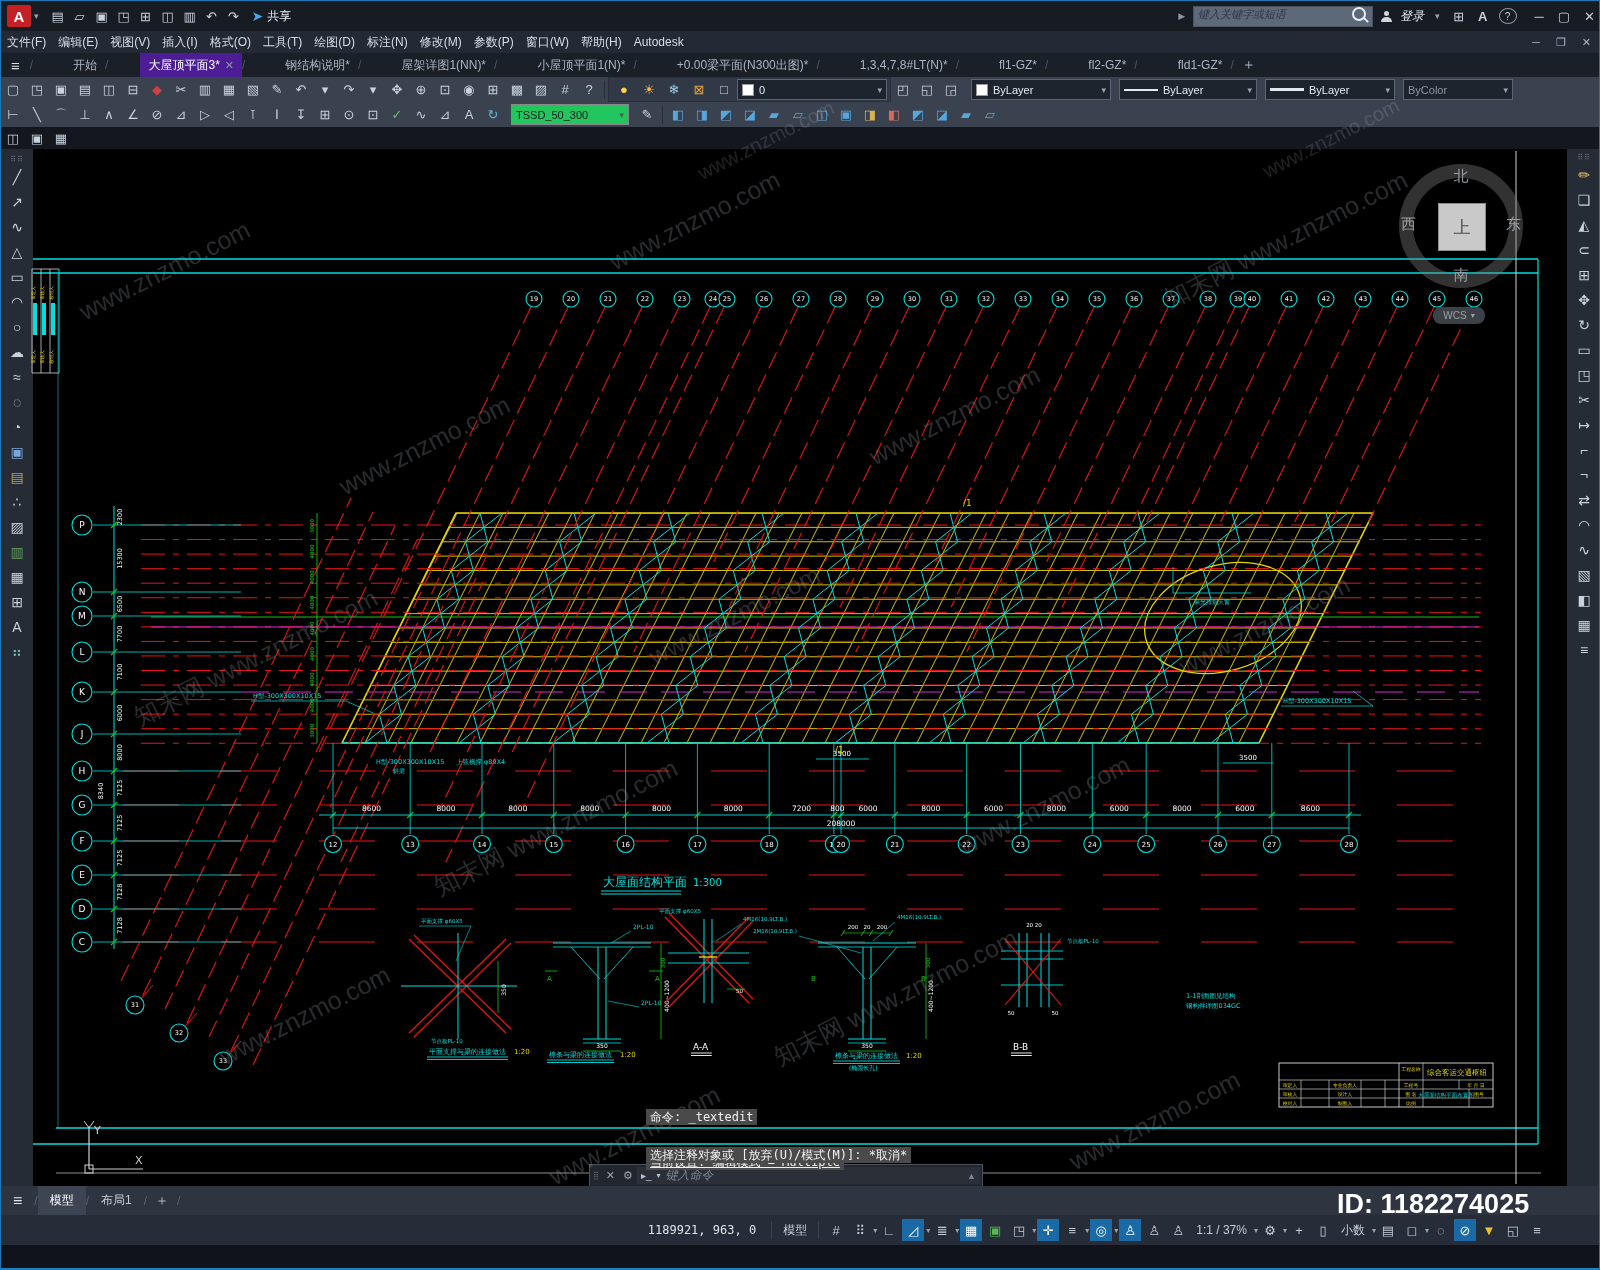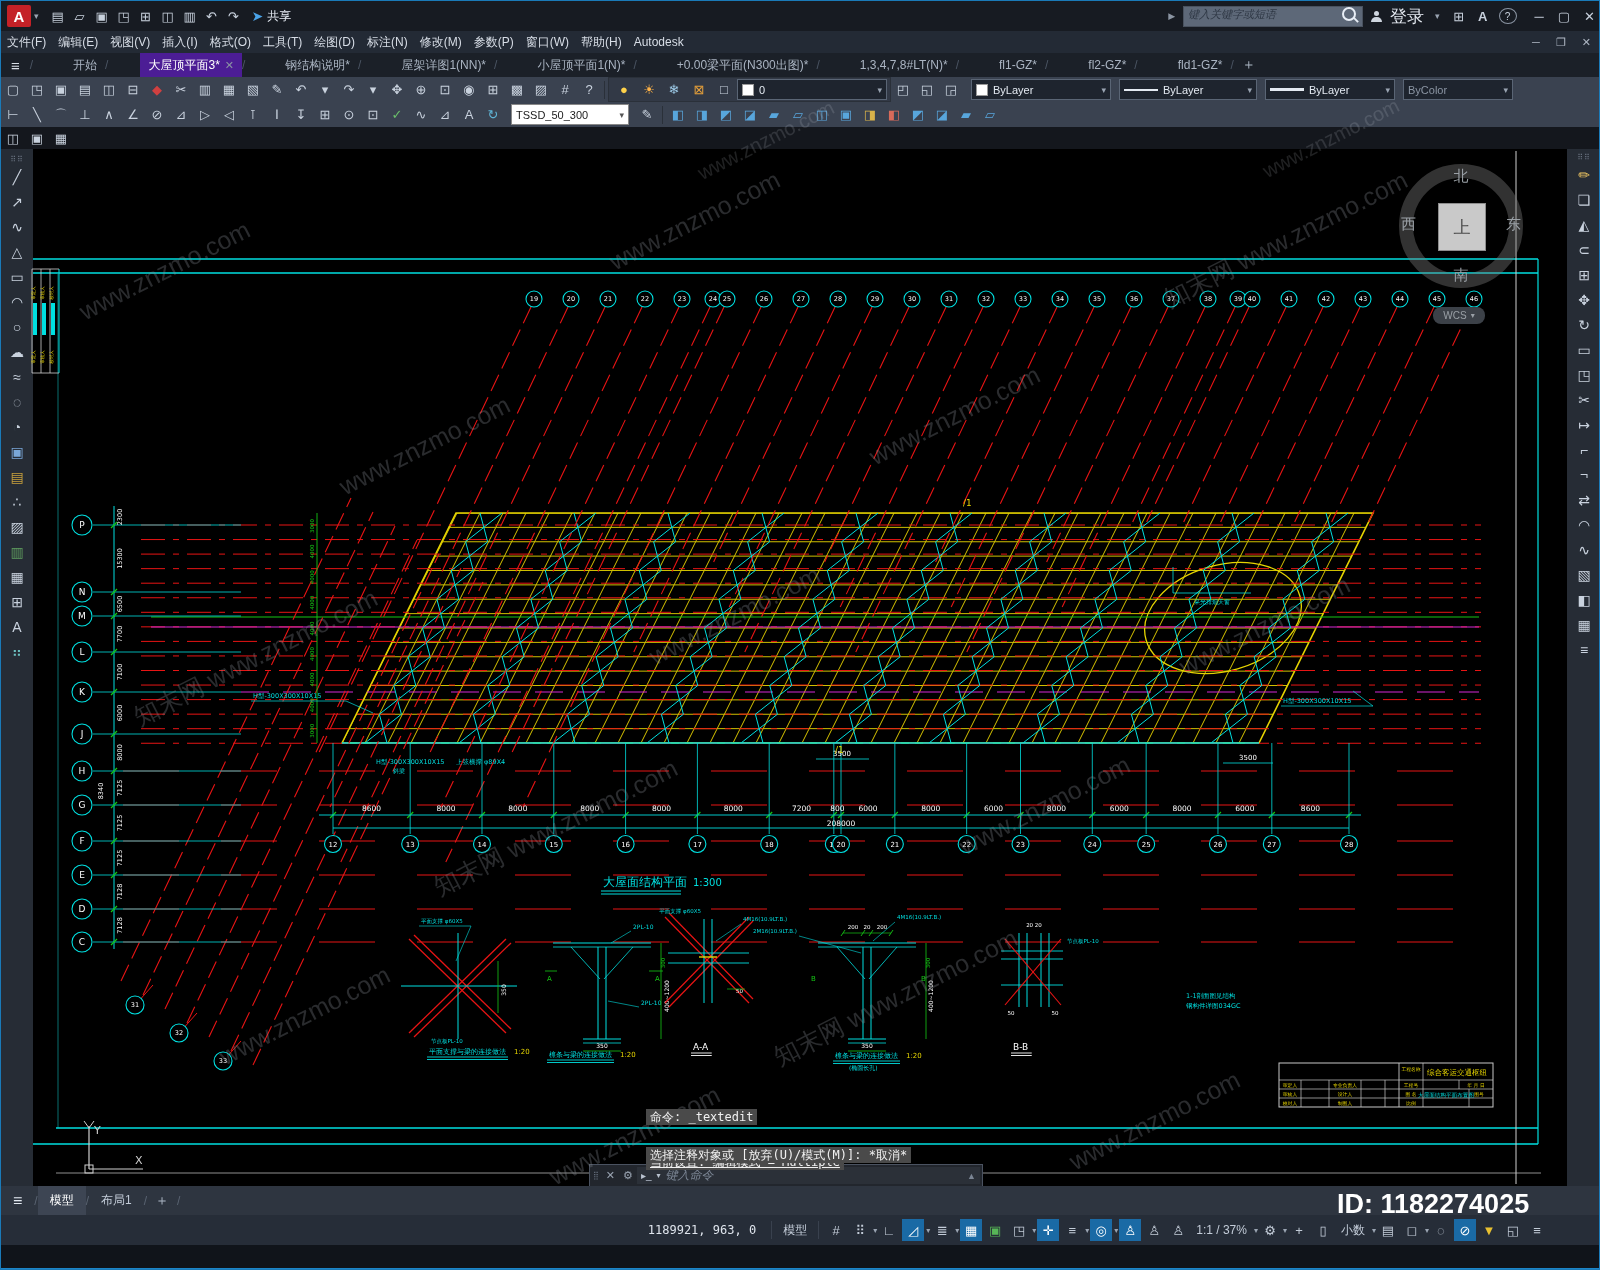--- a/index.html
+++ b/index.html
@@ -45,21 +45,21 @@
   .plus{color:#aab4c2;padding:0 8px;font-size:14px;}
   
   .tbrow{position:absolute;left:0;width:1600px;background:#3a4250;display:flex;align-items:center;}
   #tbrow1{top:76px;height:25px;}
   #tbrow2{top:101px;height:25px;}
   .tsep{width:1px;height:18px;background:#2a3039;margin:0 3px;}
   .combo{height:19px;background:#1e242e;border:1px solid #5a6575;color:#e3e9f1;font-size:11px;
          display:flex;align-items:center;padding:0 4px;gap:4px;}
   .combo .cv{flex:1;display:flex;align-items:center;gap:5px;white-space:nowrap;}
   .combo .dn{color:#9aa4b2;font-size:9px;}
-  .combo.light{background:#ffffff;color:#1a1a1a;border-color:#888;}
+  .combo.light{background:#22c55e;color:#1a1a1a;border-color:#888;}
   .combo.dim .cv{color:#8b95a3;}
   .swatch{width:10px;height:10px;background:#fff;border:1px solid #999;}
   .lineglyph{width:34px;height:2px;background:#e3e9f1;}
   .lineglyph.thick{height:3px;}
   .layerpanel{display:flex;align-items:center;background:#323946;border:1px solid #2a3039;height:23px;padding:0 3px;gap:1px;}
   .strip3{position:absolute;left:0;top:126px;width:1600px;height:22px;background:#14171d;display:flex;align-items:center;}
   
   .canvas{position:absolute;left:0;top:148px;width:1600px;height:1037px;background:#000;}
   .dock{position:absolute;background:#262c35;display:flex;flex-direction:column;align-items:center;}
   #dockL{left:0;top:148px;width:32px;height:1037px;padding-top:6px;}
@@ -139,21 +139,21 @@
       <span class="tri">➤</span>
       <span>共享</span>
     </div>
     <div class="tb-right">
       <span style="color:#8b95a3;font-size:9px;">▶</span>
       <div class="searchbox">
         <span class="ph">键入关键字或短语</span>
         <span class="mag"></span>
       </div>
       <span class="person"></span>
-      <span style="font-size:17px;color:#e6ebf2;">登录</span>
+      <span style="font-size:12px;color:#e6ebf2;font-style:italic;">登录</span>
       <span class="caret">▾</span>
       <span class="ic" style="width:16px;">⊞</span>
       <span class="ic" style="width:16px;font-weight:bold;">A</span>
       <span class="ic" style="width:16px;border:1px solid #8b95a3;border-radius:50%;height:14px;font-size:10px;">?</span>
       <div class="winbtns">
         <span>─</span>
         <span>▢</span>
         <span>✕</span>
       </div>
     </div>

